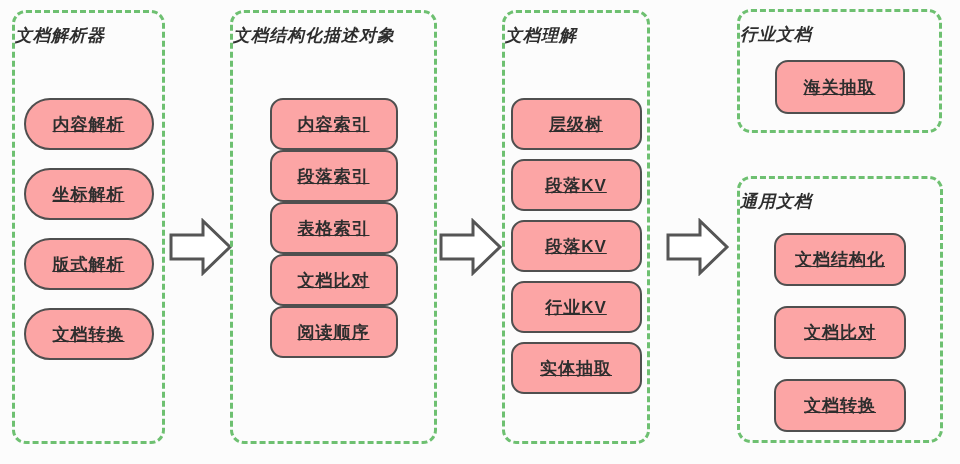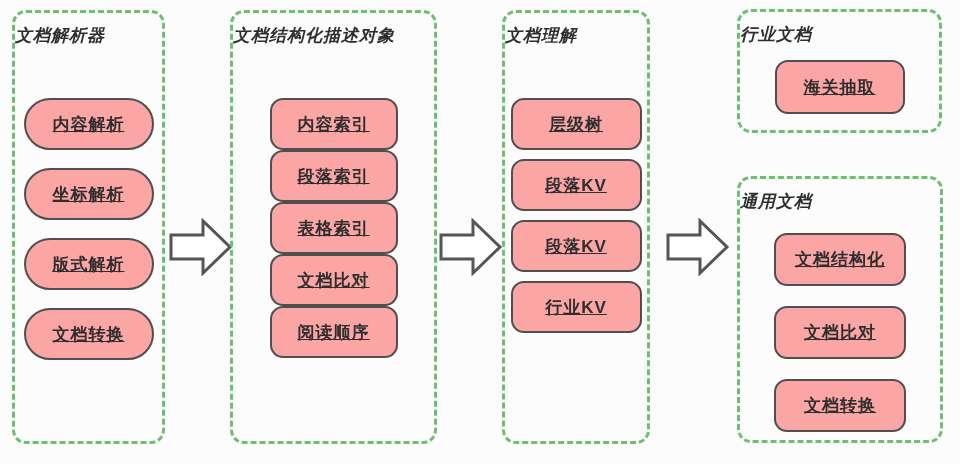--- a/index.html
+++ b/index.html
@@ -115,20 +115,21 @@
   <polygon points="2,17 34,17 34,3 61,29 34,55 34,41 2,41" fill="#ffffff" stroke="#555555" stroke-width="3" stroke-linejoin="miter"></polygon>
 </svg>
 
 <div class="panel" id="panel-understand">
   <div class="panel-title">文档理解</div>
   <div class="boxes">
     <div class="node">层级树</div>
     <div class="node">段落KV</div>
     <div class="node">段落KV</div>
     <div class="node">行业KV</div>
+    <div class="node">实体抽取</div>
   </div>
 </div>
 
 <svg class="arrow" id="arrow-3" viewBox="0 0 64 58">
   <polygon points="2,17 34,17 34,3 61,29 34,55 34,41 2,41" fill="#ffffff" stroke="#555555" stroke-width="3" stroke-linejoin="miter"></polygon>
 </svg>
 
 <div class="panel" id="panel-industry">
   <div class="panel-title">行业文档</div>
   <div class="boxes">

